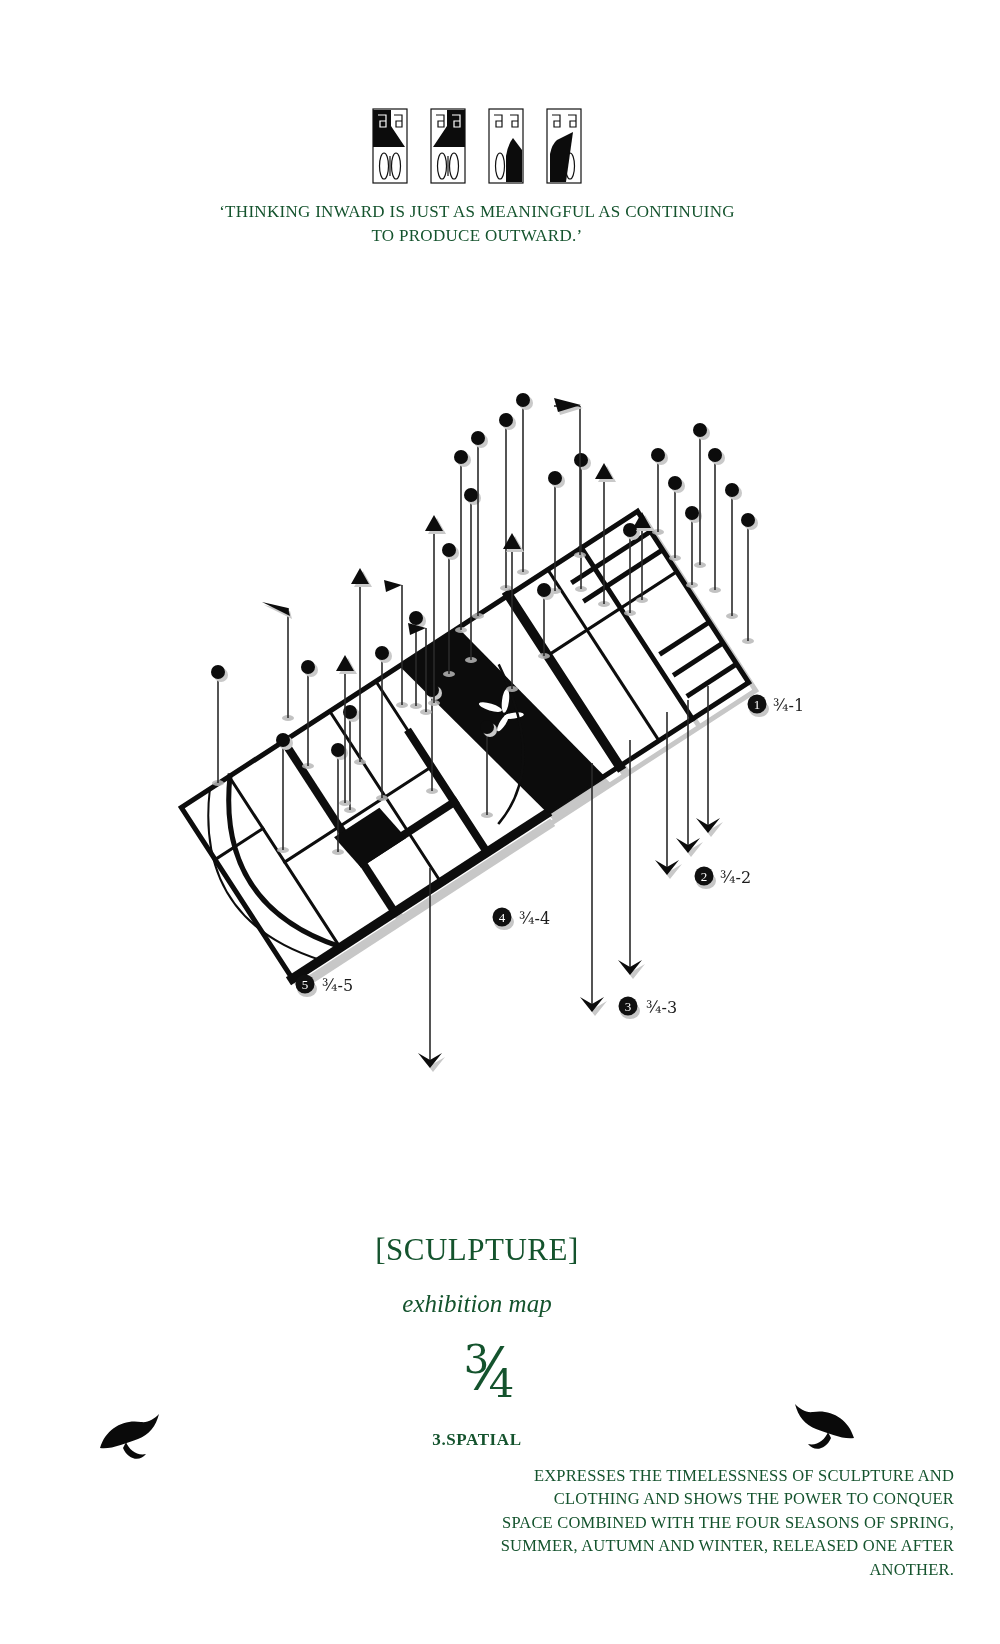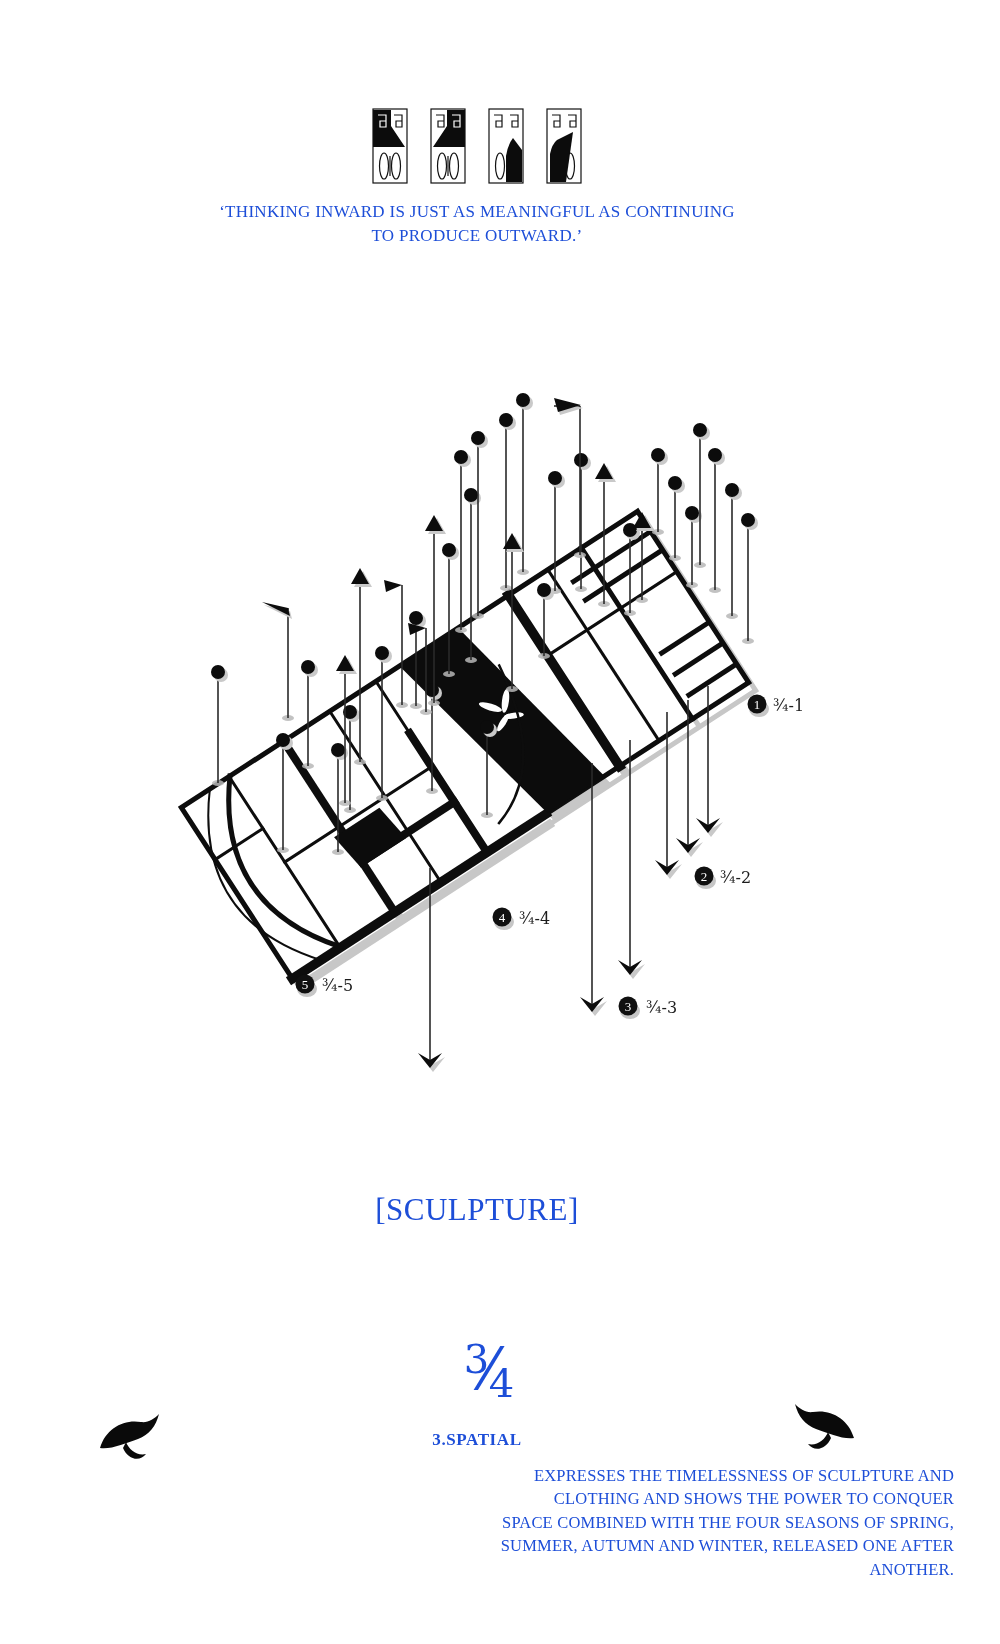--- a/index.html
+++ b/index.html
@@ -1,17 +1,17 @@
 <!DOCTYPE html>
 <html><head>
 <meta charset="utf-8">
 <style>
   html,body{margin:0;padding:0;background:#fff;}
   .page{position:relative;width:1000px;height:1644px;background:#ffffff;overflow:hidden;
-        font-family:"Liberation Serif",serif;color:#1d4ed8;}
+        font-family:"Liberation Serif",serif;color:#14532d;}
   .center-block{position:absolute;left:0;width:954px;text-align:center;}
   
   .logo-row{top:106px;display:flex;justify-content:center;gap:16px;}
   .logo-row svg{display:block;}
   .mark-stroke{fill:none;stroke:#111;stroke-width:1.2px;}
   .mark-fill{fill:#0c0c0c;stroke:none;}
   
   .quote{top:200px;font-size:17px;line-height:1.42;letter-spacing:.3px;}
   .quote span{display:inline-block;max-width:540px;}
   
@@ -25,21 +25,21 @@
   .dot{fill:#0c0c0c;}
   .dotsh{fill:#c9c9c9;}
   .base{fill:#b7b7b7;opacity:.85;}
   .arr{fill:#0c0c0c;}
   .arrsh{fill:#c9c9c9;}
   .mc{fill:#101010;}
   .msh{fill:#c6c6c6;}
   .mnum{fill:#ffffff;font-size:13px;font-family:"Liberation Serif",serif;text-anchor:middle;}
   .mlbl{fill:#1c1c1c;font-size:16px;font-family:"DejaVu Serif",serif;}
   
-  .title{top:1192px;font-size:31px;letter-spacing:.5px;}
+  .title{top:1232px;font-size:31px;letter-spacing:.5px;}
   .subtitle{top:1290px;font-size:25px;font-style:italic;}
   .fraction{top:1335px;font-family:"DejaVu Serif",serif;margin-left:12px;}
   .frac-num{font-size:40px;vertical-align:16px;margin-right:-5px;}
   .frac-slash{font-size:58px;vertical-align:0;}
   .frac-den{font-size:40px;vertical-align:-8px;margin-left:-5px;}
   .section{top:1430px;font-size:17px;letter-spacing:.6px;font-weight:bold;}
   .description{top:1464px;font-size:16.5px;line-height:1.42;letter-spacing:.2px;text-align:right;}
   .description span{display:inline-block;max-width:455px;}
   .bird{position:absolute;}
   .bird path{fill:#0a0a0a;}
@@ -413,20 +413,21 @@
       <g>
         <ellipse class="msh" cx="307" cy="629" rx="10" ry="8"></ellipse>
           <circle class="mc" cx="305" cy="624" r="9.5"></circle>
         <text class="mnum" x="305" y="629">5</text>
         <text class="mlbl" x="322" y="631">¾-5</text>
       </g>
     </g>
   </svg>
 
   <div class="center-block title">[SCULPTURE]</div>
+  <div class="center-block subtitle">exhibition map</div>
 
   <div class="center-block fraction">
     <span class="frac-num">3</span><span class="frac-slash">⁄</span><span class="frac-den">4</span>
   </div>
 
   <div class="center-block section">3.SPATIAL</div>
 
   <div class="center-block description">
     <span>EXPRESSES THE TIMELESSNESS OF SCULPTURE AND CLOTHING AND SHOWS THE POWER TO CONQUER SPACE COMBINED WITH THE FOUR SEASONS OF SPRING, SUMMER, AUTUMN AND WINTER, RELEASED ONE AFTER ANOTHER.</span>
   </div>

